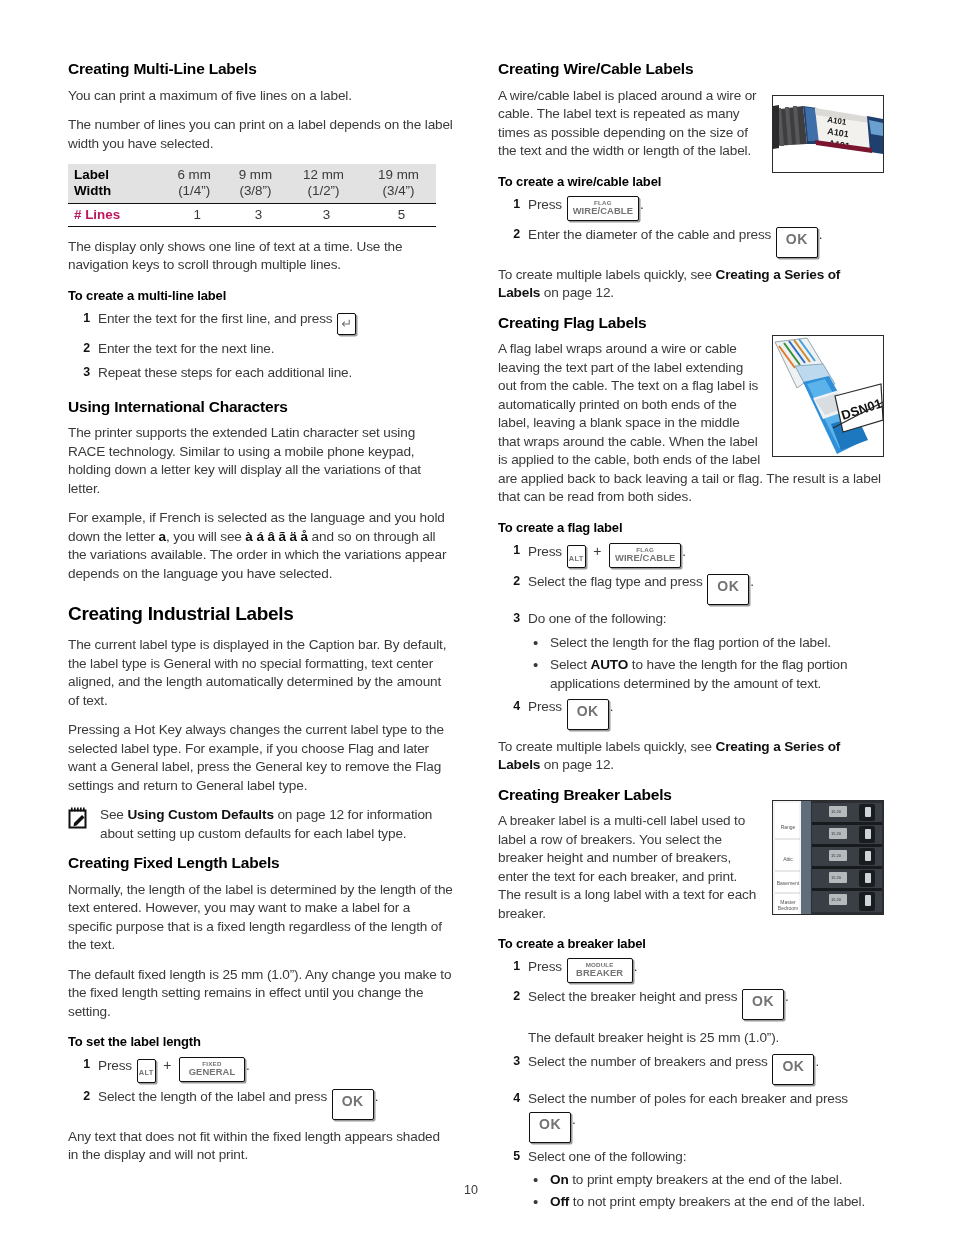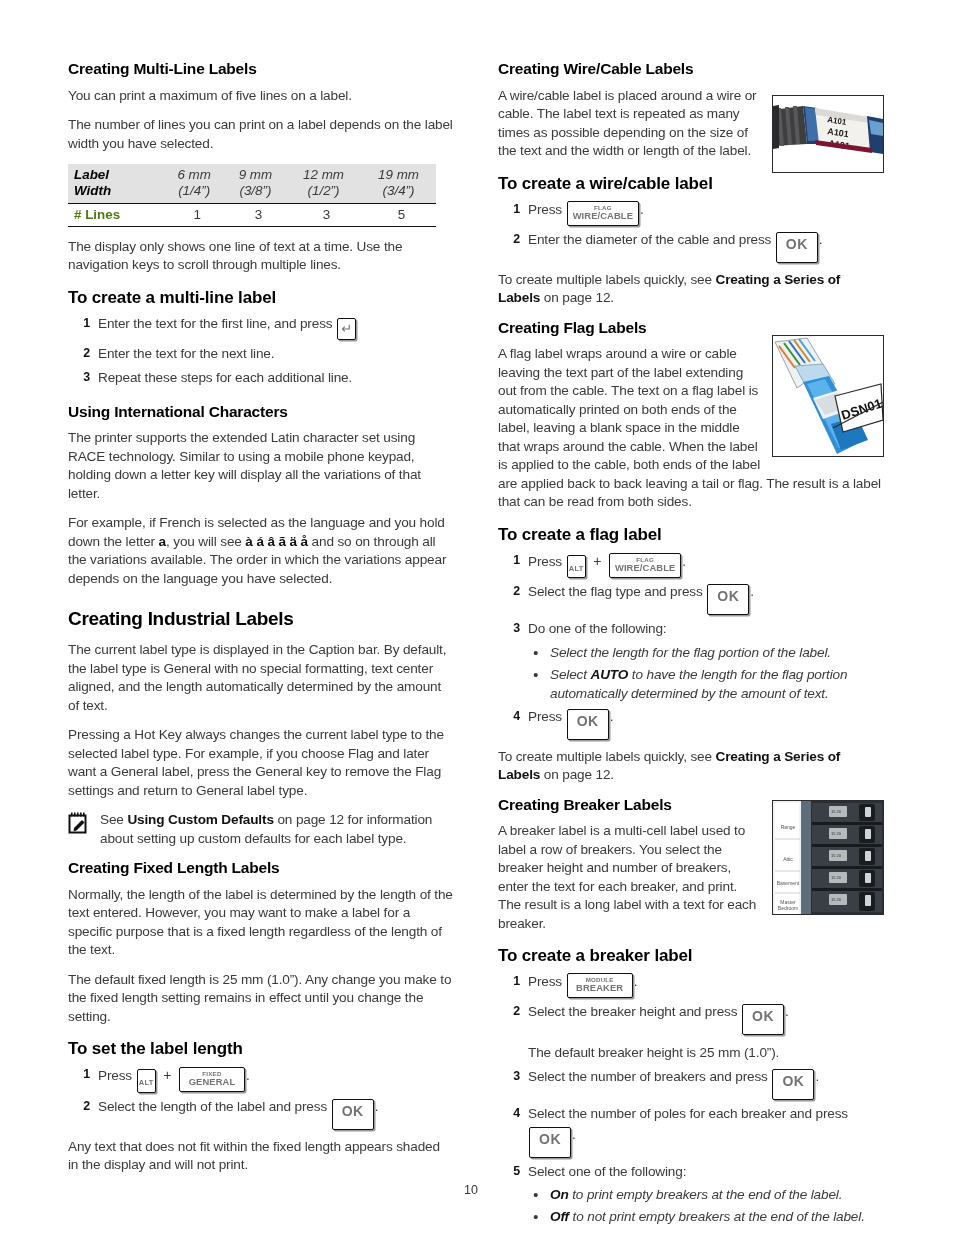--- a/index.html
+++ b/index.html
@@ -19,70 +19,70 @@
 
   h2.sec {
     font-size:15.5px; font-weight:bold; color:#000;
     margin:0 0 9px 0; letter-spacing:-0.2px; line-height:1.15;
   }
   h1.chapter {
     font-size:19px; font-weight:bold; color:#000;
     margin:20px 0 11px 0; letter-spacing:-0.3px;
   }
   h3.task {
-    font-size:17px; font-weight:bold; color:#000;
+    font-size:13px; font-weight:bold; color:#000;
     margin:13px 0 6px 0; letter-spacing:-0.15px;
   }
   p.body {
     font-size:13.6px; line-height:1.36; margin:0 0 11px 0;
     color:#3a3a3a; letter-spacing:-0.15px;
   }
   b, strong { color:#111; font-weight:bold; }
 
   
   ol.steps { margin:0 0 8px 0; padding:0; list-style:none; counter-reset:st; }
   ol.steps > li {
     position:relative; padding-left:30px; margin-bottom:4px;
     font-size:13.6px; line-height:1.5; color:#3a3a3a; letter-spacing:-0.15px;
   }
   ol.steps > li > .num {
     position:absolute; left:8px; top:0; width:14px; text-align:right;
     font-weight:bold; font-size:12.4px; color:#111;
   }
-  ul.bullets { margin:3px 0 3px 0; padding:0; list-style:none;font-style:italic; }
+  ul.bullets { margin:3px 0 3px 0; padding:0; list-style:none; }
   ul.bullets > li {
     position:relative; padding-left:22px; margin-bottom:3px;
     font-size:13.6px; line-height:1.4; color:#3a3a3a; letter-spacing:-0.15px;
   }
   ul.bullets > li:before {
     content:"\2022"; position:absolute; left:5px; top:-1px;
     font-size:15px; color:#3a3a3a;
   }
   .substep { font-size:13.6px; line-height:1.4; color:#3a3a3a;
              padding-left:30px; margin:1px 0 5px 0; letter-spacing:-0.15px; }
 
   
   table.widths {
     border-collapse:collapse; width:368px; margin:2px 0 11px 0;
     font-size:13.2px;
   }
   table.widths td, table.widths th { padding:0; }
   table.widths thead tr { background:#e2e2e2; }
   table.widths thead th {
     font-weight:bold; font-size:13.4px; color:#000; text-align:left;
-    padding:3px 0 4px 6px; vertical-align:top; line-height:1.18;font-style:italic;
+    padding:3px 0 4px 6px; vertical-align:top; line-height:1.18;
   }
   table.widths thead th.numhead {
     font-weight:normal; color:#3a3a3a; text-align:center; padding-left:0;
   }
   table.widths tbody td {
     padding:3px 0 4px 6px; font-size:13.4px; color:#3a3a3a; text-align:center;
   }
   table.widths tbody td.rowlbl {
-    font-weight:bold; color:#4d7c0f; text-align:left;
+    font-weight:bold; color:#be185d; text-align:left;
   }
   table.widths thead { border-bottom:1.6px solid #111; }
   table.widths tbody tr { border-bottom:1.6px solid #111; }
   .th-l1 { display:block; }
   .th-l2 { display:block; }
 
   
   .key {
     display:inline-block; vertical-align:-5px;
     border:1.6px solid #111; border-radius:2px;
@@ -279,21 +279,21 @@
       <li>
         <span class="num">2</span>
         <span>Select the flag type and press</span>
         <span class="key ok">OK</span>.
       </li>
       <li>
         <span class="num">3</span>
         <span>Do one of the following:</span>
         <ul class="bullets">
           <li>Select the length for the flag portion of the label.</li>
-          <li><span>Select</span> <b>AUTO</b> <span>to have the length for the flag portion automatically determined by the amount of text.</span></li>
+          <li><span>Select</span> <b>AUTO</b> <span>to have the length for the flag portion applications determined by the amount of text.</span></li>
         </ul>
       </li>
       <li>
         <span class="num">4</span>
         <span>Press</span>
         <span class="key ok">OK</span>.
       </li>
     </ol>
     <p class="body"><span>To create multiple labels quickly, see</span> <b>Creating a Series of Labels</b> <span>on page 12.</span></p>
 

